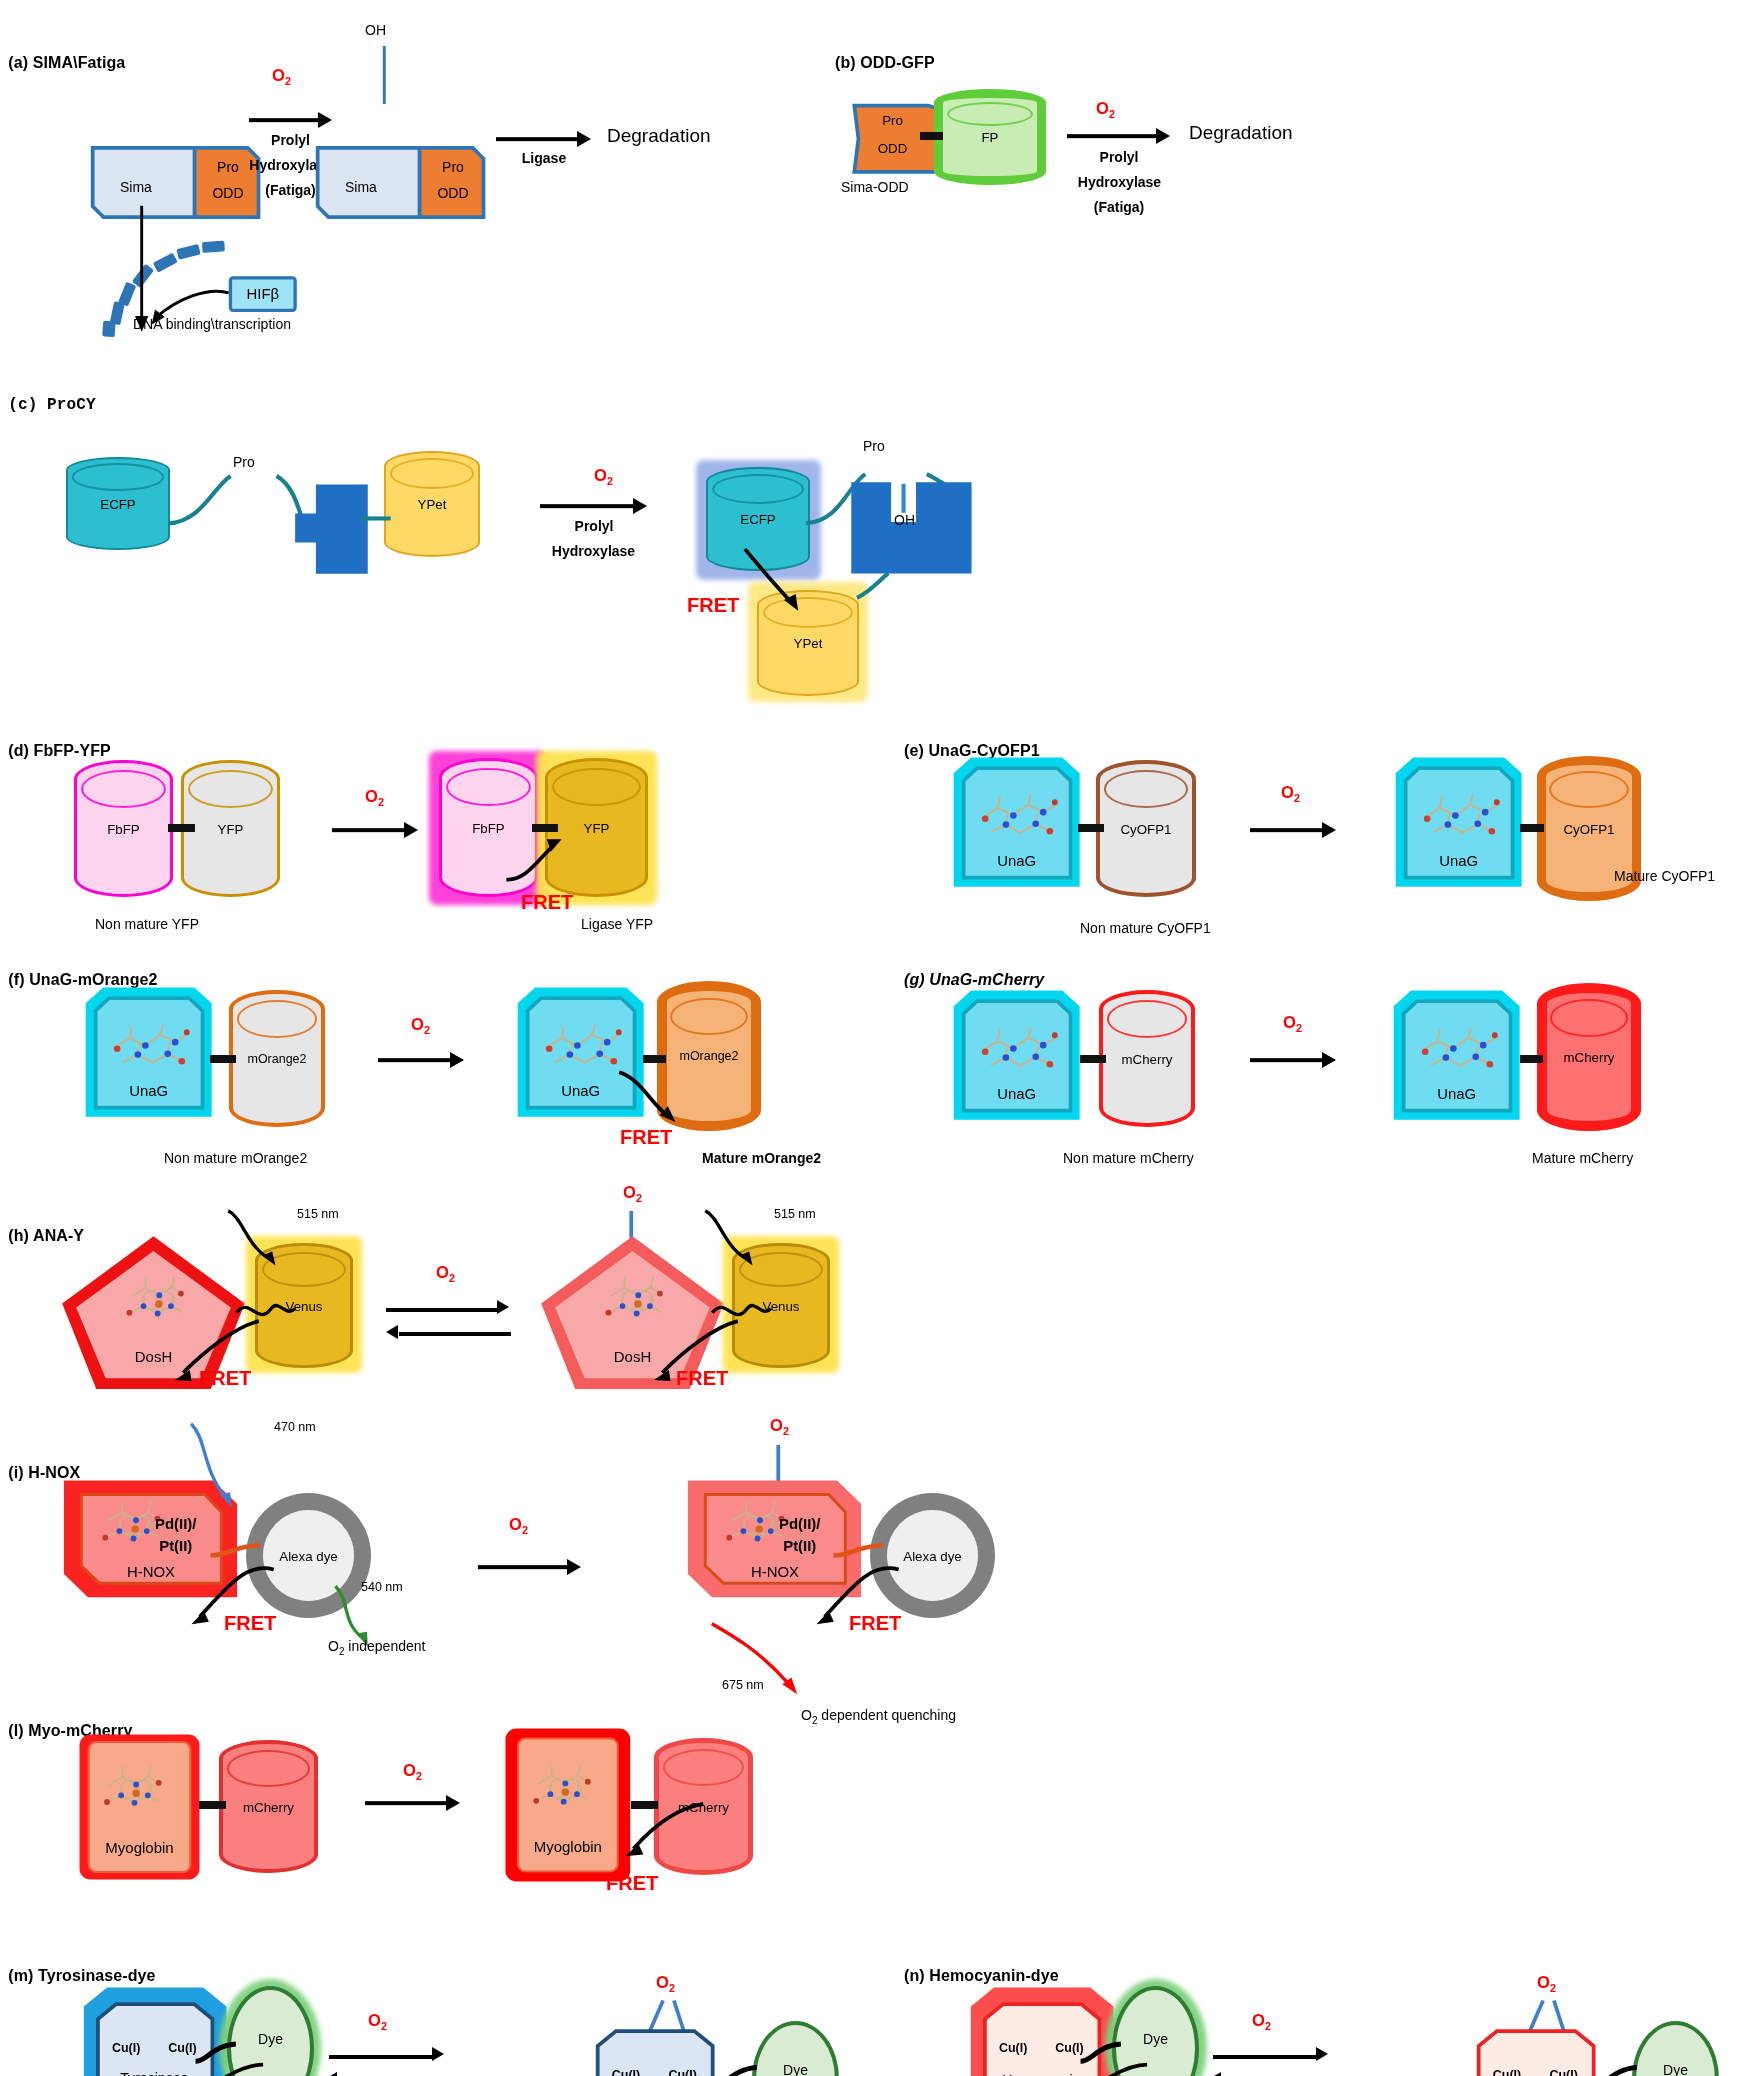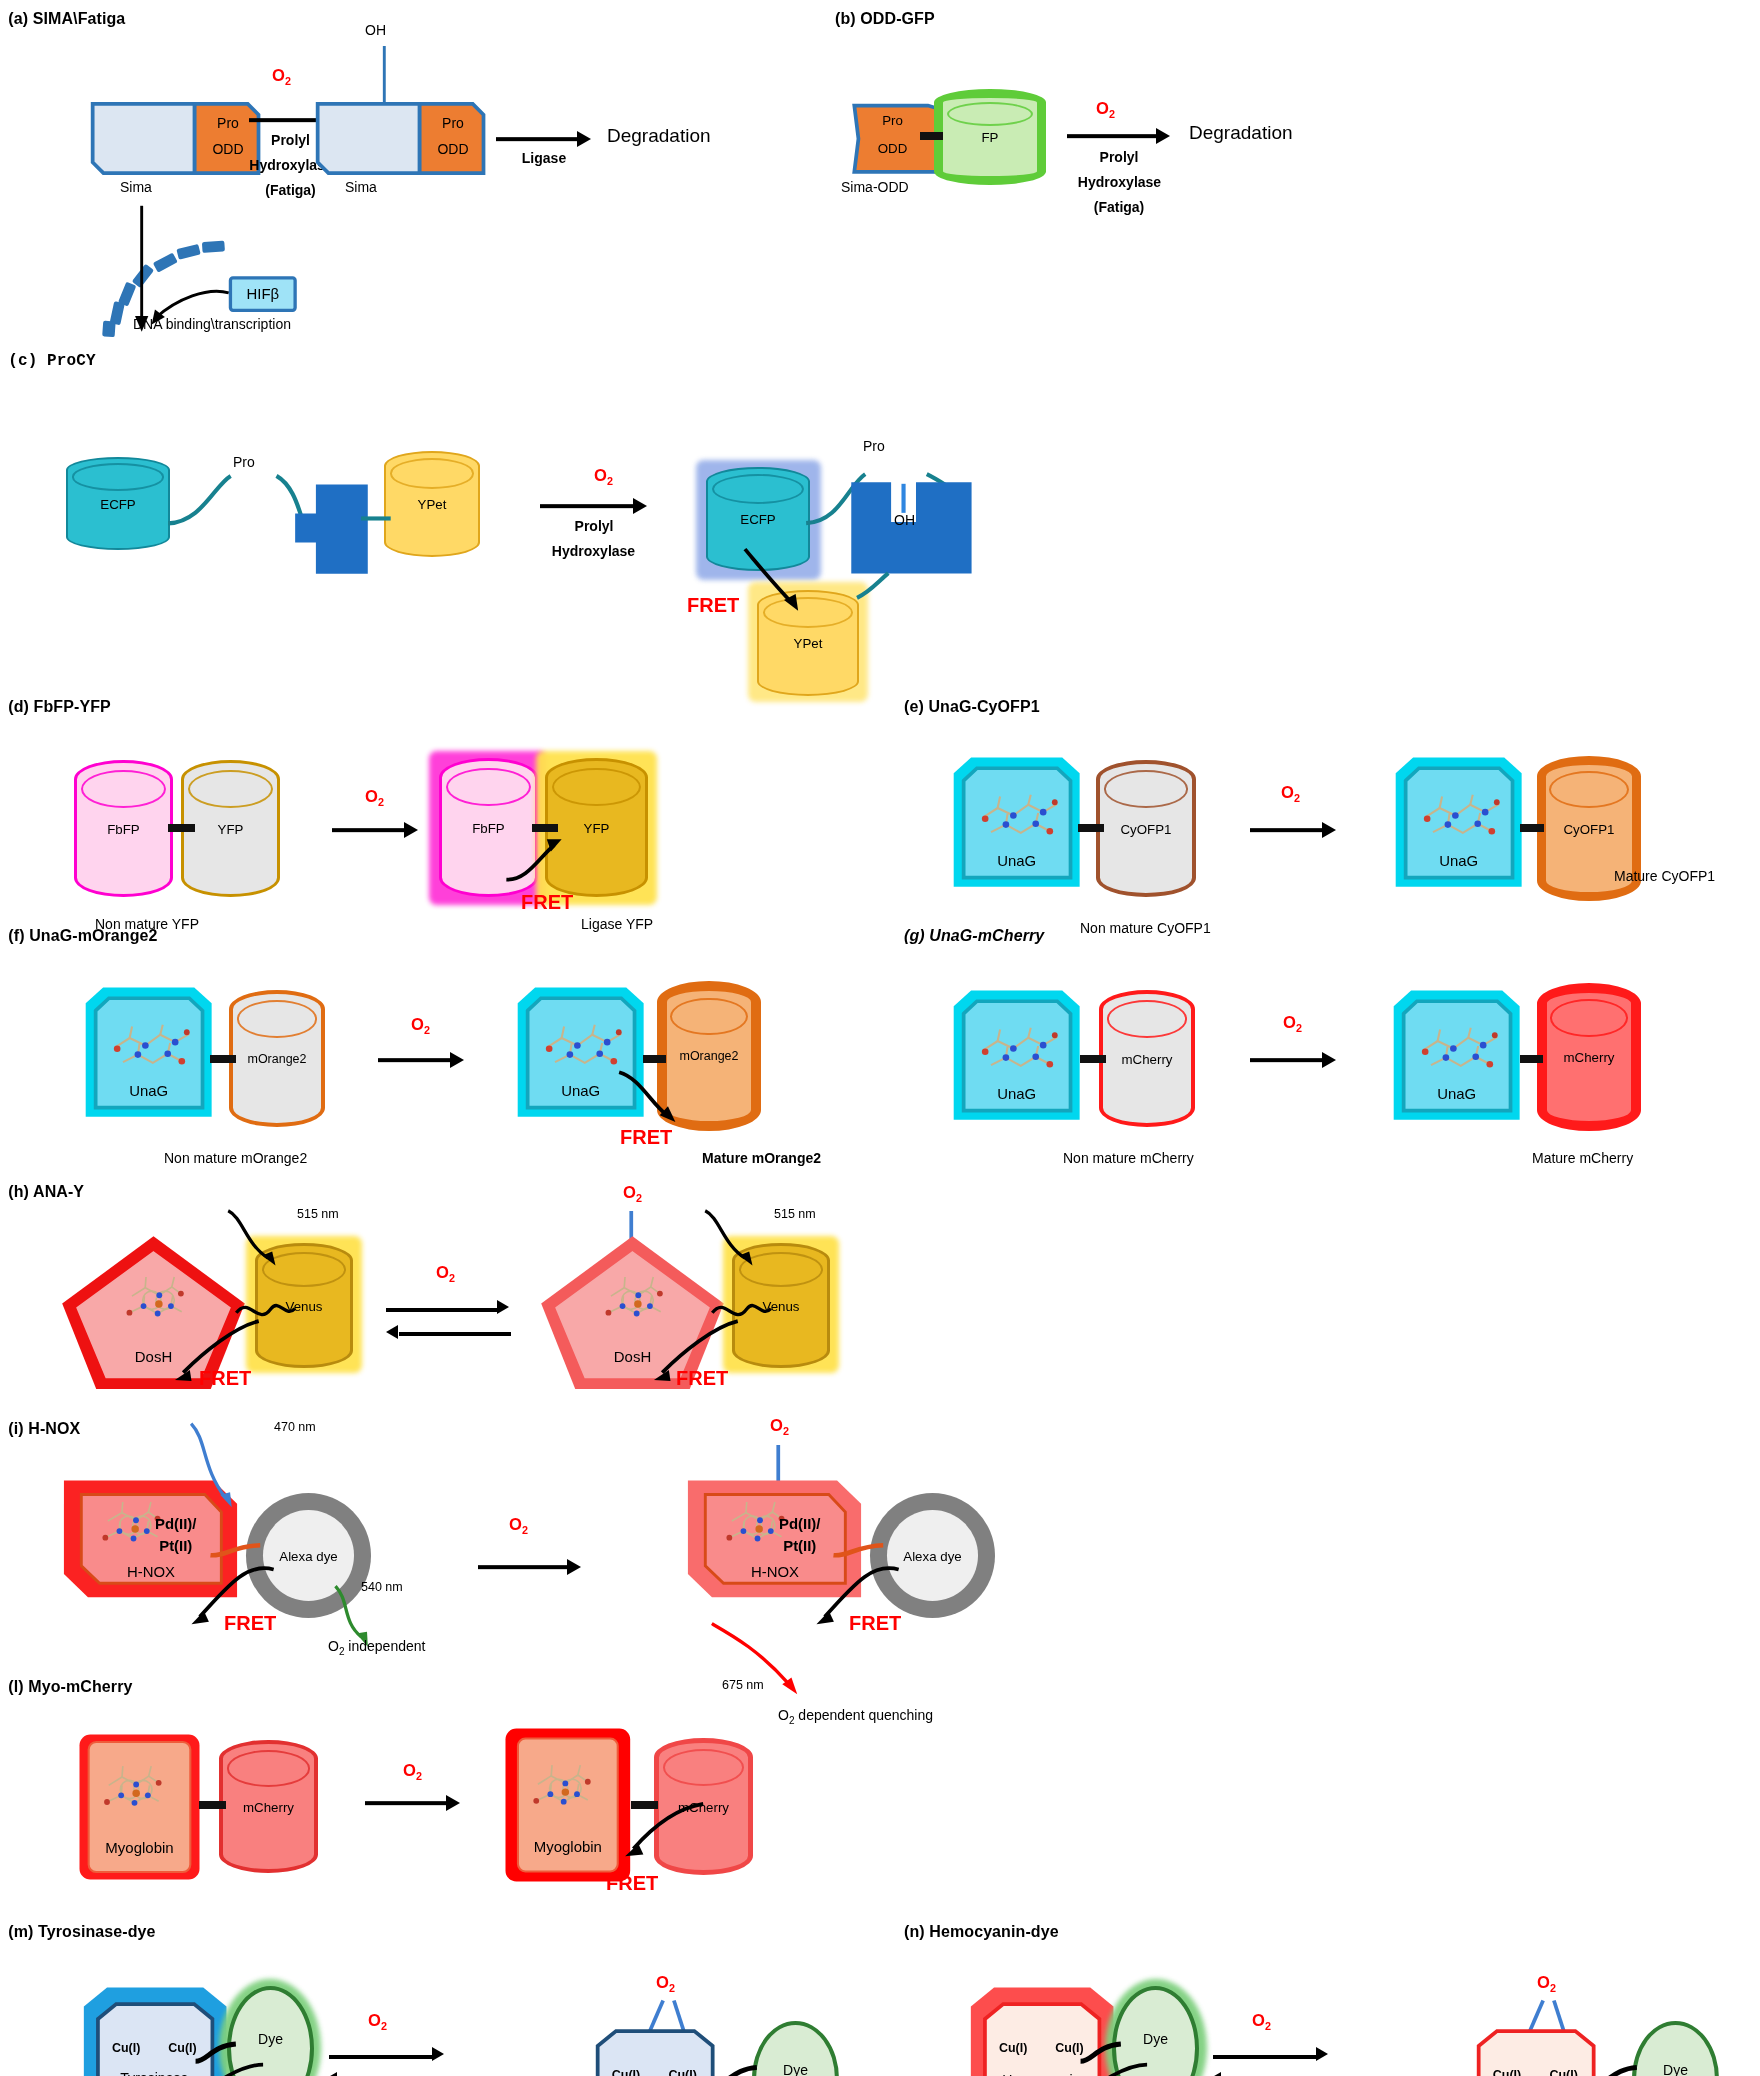--- a/index.html
+++ b/index.html
@@ -1,17 +1,17 @@
 <!DOCTYPE html>
 <html style="font-size:6.6px"><head>
 <meta charset="utf-8">
 <style>
   html,body{margin:0;padding:0;background:#fff;}
   body{width:1760px;height:2117px;position:relative;font-family:"Liberation Sans",sans-serif;color:#000;overflow:hidden;}
-  .panel{position:absolute;}
+  .panel{position:absolute;margin-top:44px;}
   .ptitle{font-weight:bold;font-size:16px;letter-spacing:0.1px;white-space:nowrap;}
   .lbl{font-size:14px;white-space:nowrap;}
   .lbl-sm{font-size:12.5px;white-space:nowrap;}
   .bold{font-weight:bold;}
   .o2{color:#ff0000;font-weight:bold;font-size:16.6px;white-space:nowrap;}
   .o2 sub{font-size:10.8px;}
   .fret{color:#ff0000;font-weight:bold;font-size:20px;white-space:nowrap;}
 
   
   .cyl{position:absolute;border-radius:50%/14%;box-sizing:border-box;}
@@ -596,21 +596,21 @@
 <svg style="left:799px;top:1562px;" width="108" height="83" viewBox="0 0 260 200">
   <path d="M240 18 C 180 2 140 44 62 132" stroke="#000" stroke-width="9" fill="none"></path>
   <polygon points="42,150 72,118 84,144" fill="#000"></polygon>
 </svg>
 <div class="fret" style="position:absolute;left:849px;top:1612px;">FRET</div>
 <svg style="left:706px;top:1620px;" width="141" height="96" viewBox="0 0 340 230">
   <path d="M14 8 C 66 38 130 74 200 154" stroke="#ff0000" stroke-width="8" fill="none"></path>
   <polygon points="220,178 184,154 206,138" fill="#ff0000"></polygon>
 </svg>
 <div class="lbl-sm" style="position:absolute;left:722px;top:1678px;">675 nm</div>
-<div class="lbl" style="position:absolute;left:778px;top:1707px;"><span>O</span><sub style="font-size:10px;">2</sub><span> dependent  quenching</span></div>
+<div class="lbl" style="position:absolute;left:801px;top:1707px;"><span>O</span><sub style="font-size:10px;">2</sub><span> dependent  quenching</span></div>
 
 <div class="panel" style="left:8.3px;top:1678px;">
   <div class="ptitle">(l) Myo-mCherry</div>
 </div>
 <svg style="left:77px;top:1732px;" width="125" height="150" viewBox="0 0 300 360">
   <rect x="6" y="6" width="288" height="348" rx="26" fill="#ff1a1a"></rect>
   <rect x="28" y="24" width="244" height="312" rx="18" fill="#f7a98a" stroke="#ef5b3a" stroke-width="5"></rect>
   <g stroke="#c8b48c" stroke-width="4" fill="none">
     <path d="M76 128 L108 108 L142 126 L172 106 L196 122"></path>
     <path d="M72 168 L106 152 L138 170 L170 152 L196 166"></path>

